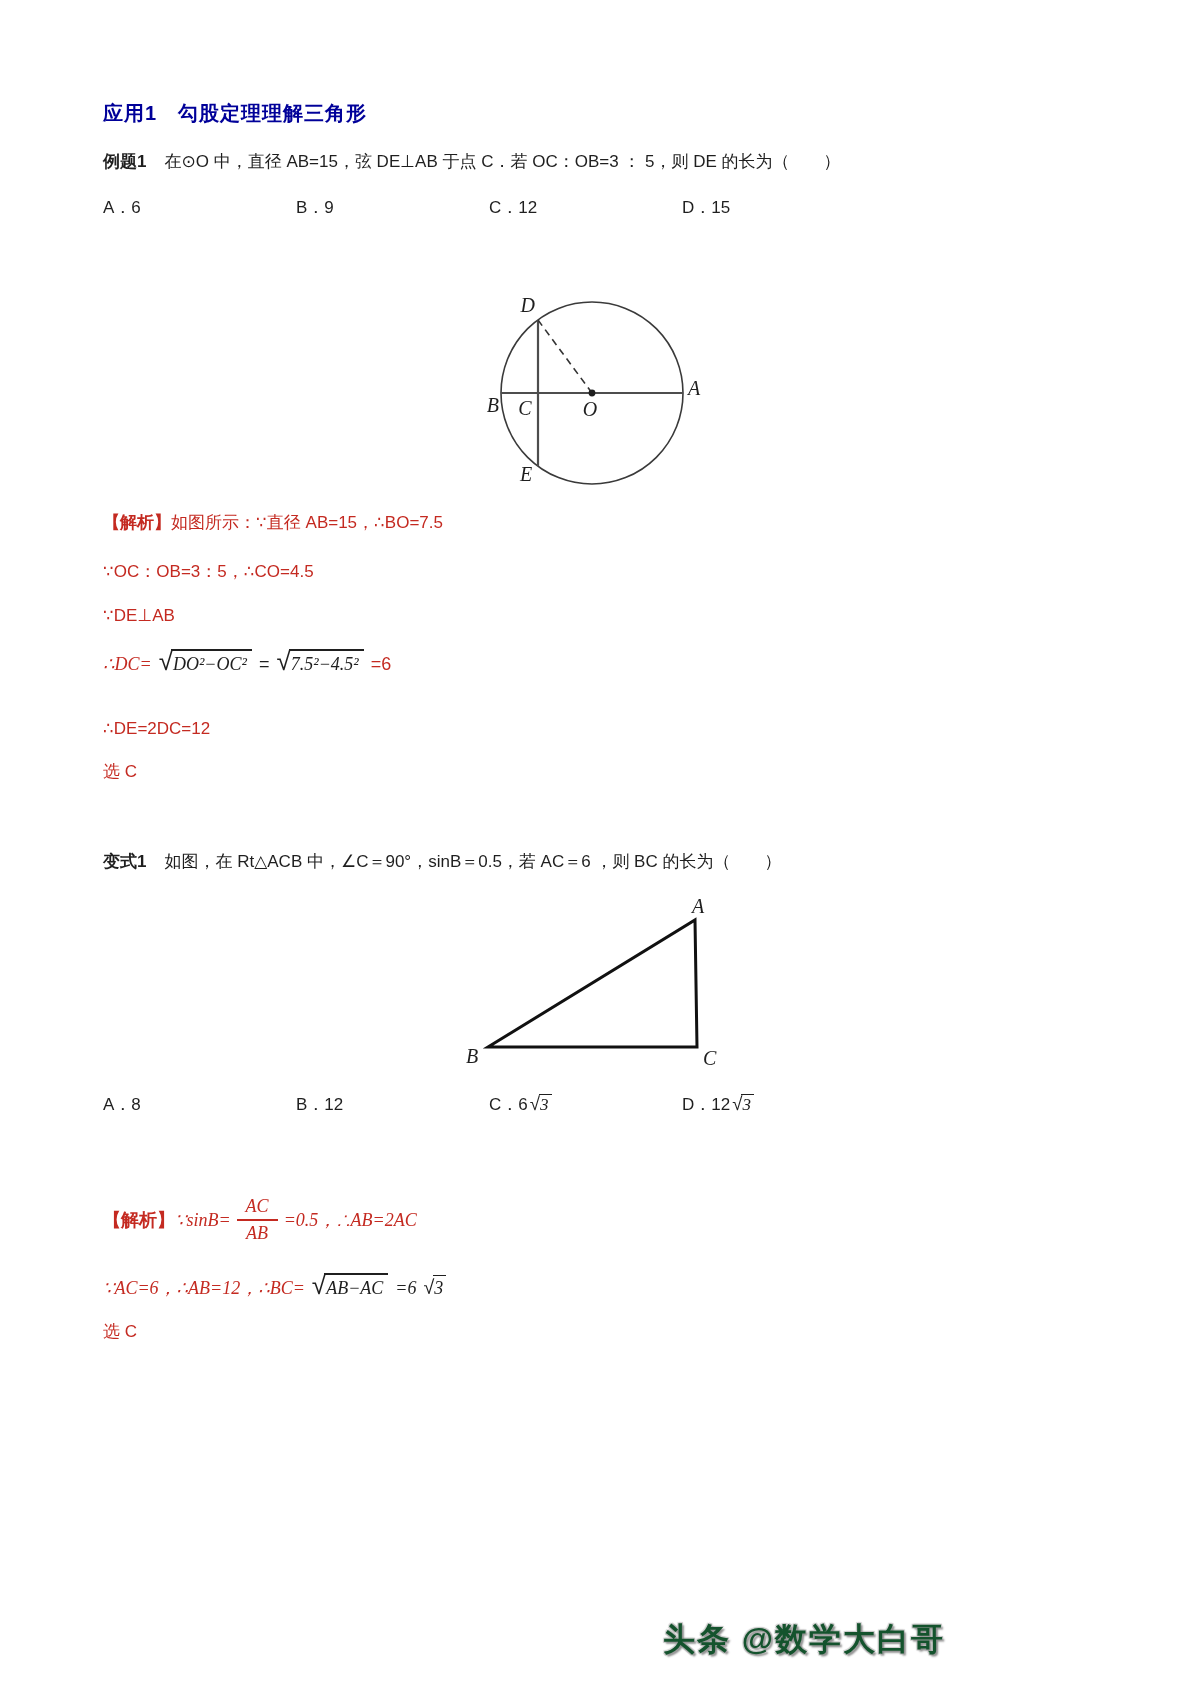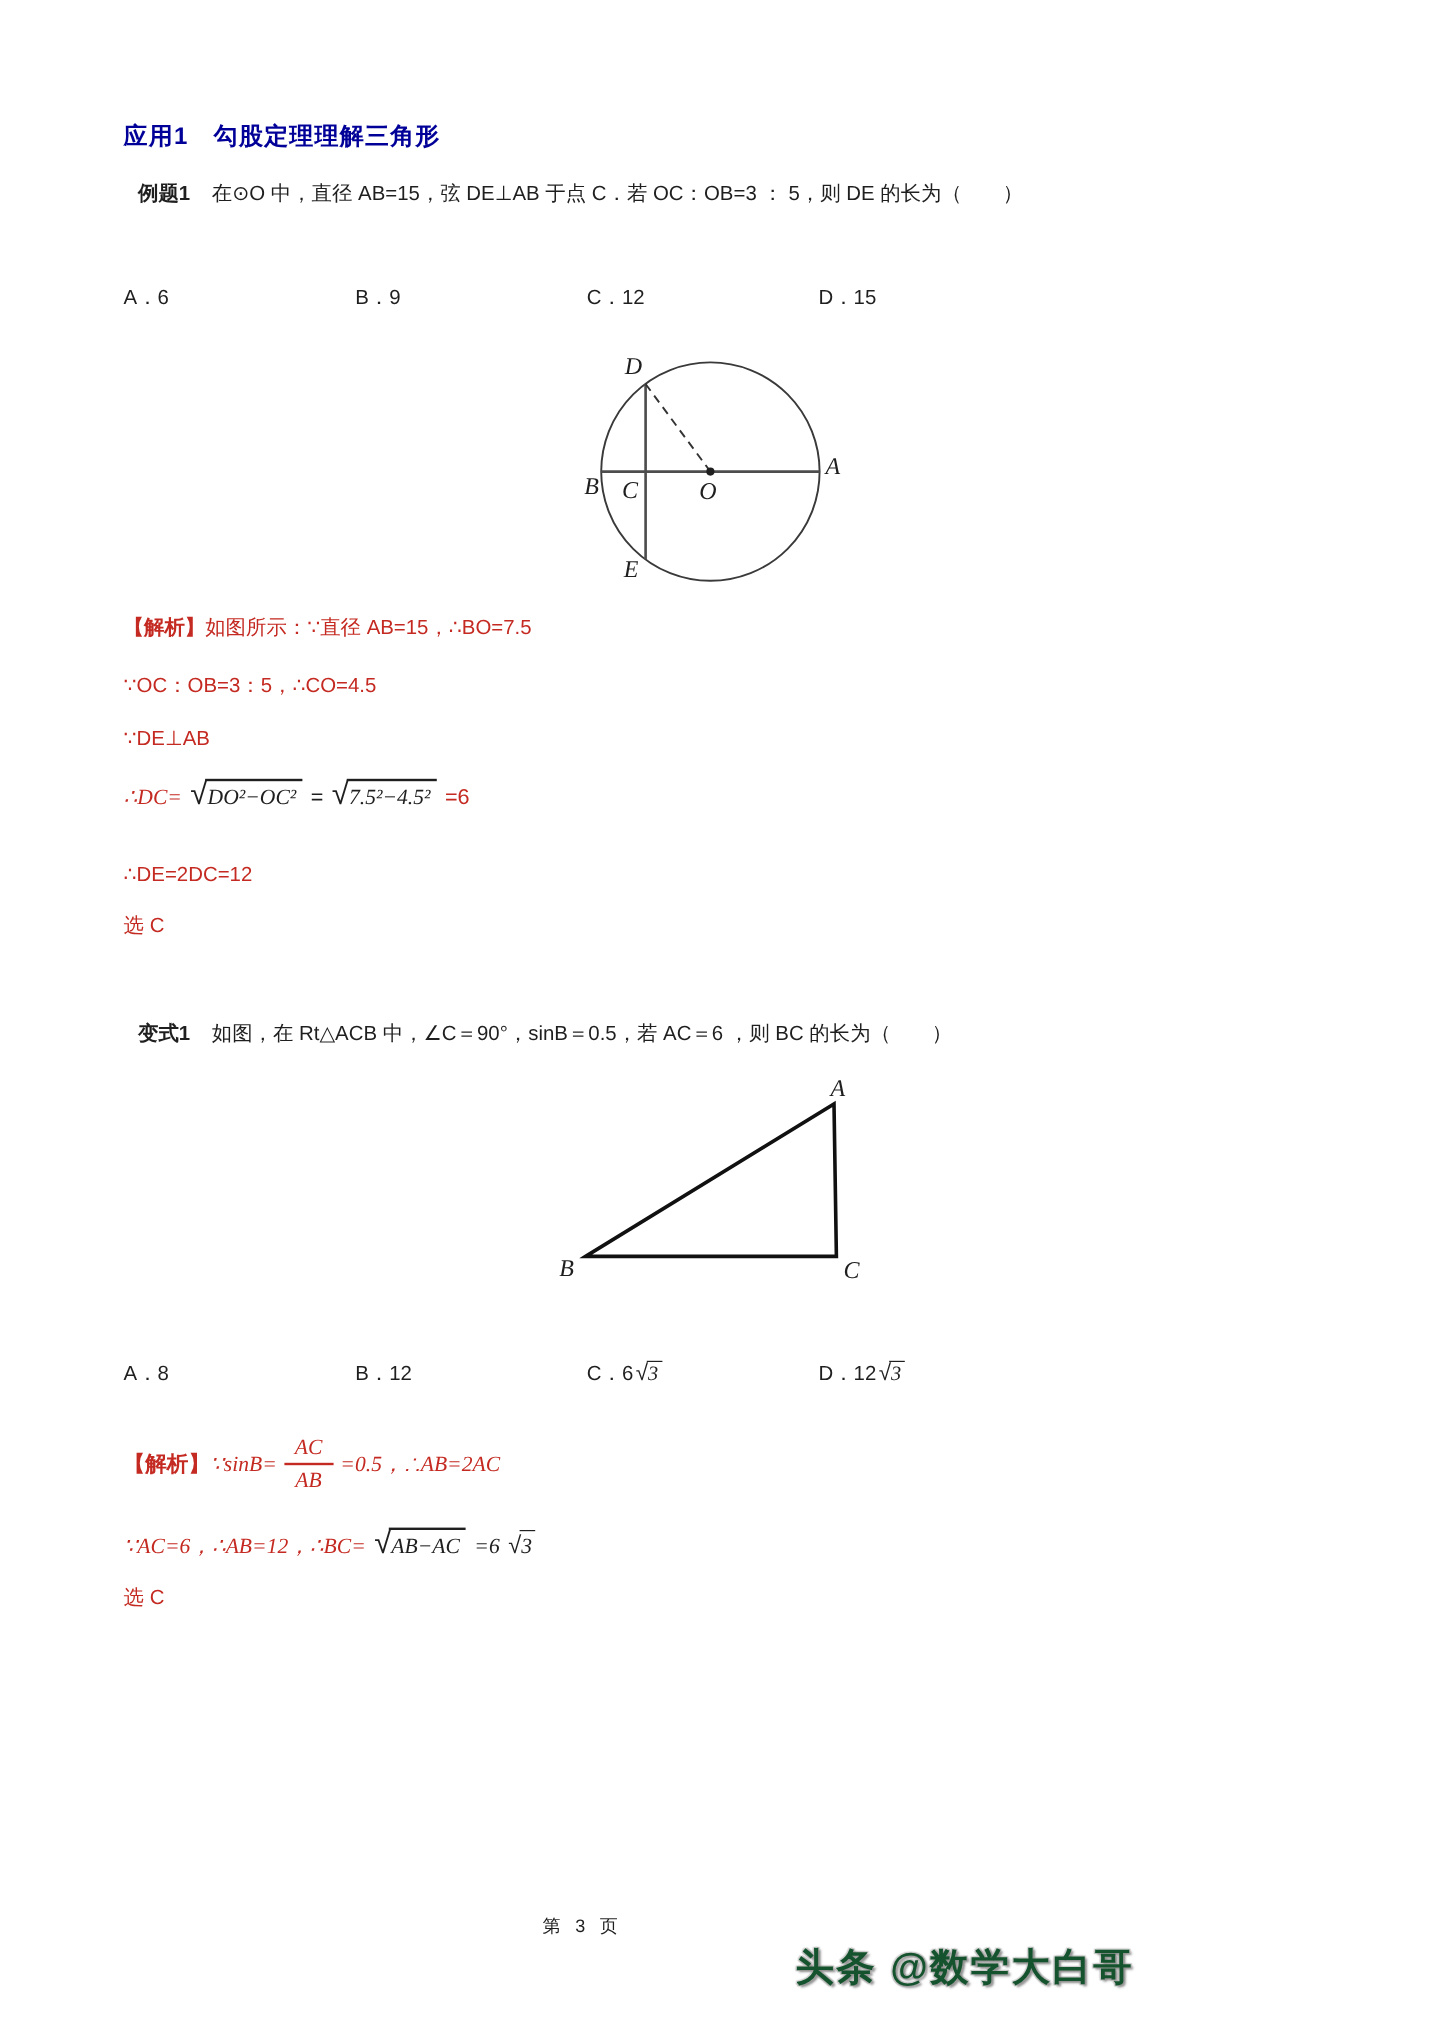--- a/index.html
+++ b/index.html
@@ -14,25 +14,25 @@
     overflow:hidden;
     text-decoration:underline;
   }
   .heading{
     position:absolute;left:103px;top:100px;margin:0;
     font-size:20px;font-weight:bold;color:var(--blue);letter-spacing:1px;
   }
   .line{position:absolute;left:103px;font-size:17px;white-space:nowrap;line-height:1.35;}
   .red{color:var(--red);}
   .black{color:var(--ink);}
-  .qlabel{font-weight:bold;margin-right:18px;margin-left:12px;}
+  .qlabel{font-weight:bold;margin-right:18px;}
   .tag{font-weight:bold;}
   .it{font-family:"Liberation Serif","DejaVu Serif",serif;font-style:italic;}
   .options{position:absolute;left:103px;display:flex;font-size:17px;}
-  .options .opt{width:193px;display:inline-flex;align-items:center;white-space:nowrap;margin-top:40px;}
+  .options .opt{width:193px;display:inline-flex;align-items:center;white-space:nowrap;}
   
   .sqrt{display:inline-flex;align-items:baseline;margin:0 2px;}
   .sqrt .sign{font-style:normal;line-height:1;font-size:1.45em;margin-right:-2px;}
   .sqrt .bar{border-top:2px solid currentColor;padding:1px 5px 0 2px;}
   .sqrt.small .sign{font-size:1.1em;margin-right:-1px;}
   .sqrt.small .bar{border-top-width:1.5px;padding:0 3px 0 1px;}
   
   .fline{display:flex;align-items:center;}
   .frac{display:inline-flex;flex-direction:column;align-items:center;margin:0 6px;line-height:1.15;}
   .frac .num{border-bottom:2px solid currentColor;padding:0 9px 2px;}
@@ -155,16 +155,15 @@
       </span>
     <span class="black it">=6</span>
     <span class="sqrt small black">
         <span class="sign">√</span>
         <span class="bar it">3</span>
       </span>
   </div>
 
   <div class="line red" style="top:1321px">选 C</div>
 
-  <div class="page-num">第 3 页</div>
   <div class="watermark">头条 @数学大白哥</div>
 
 </div>
 
 </body></html>

